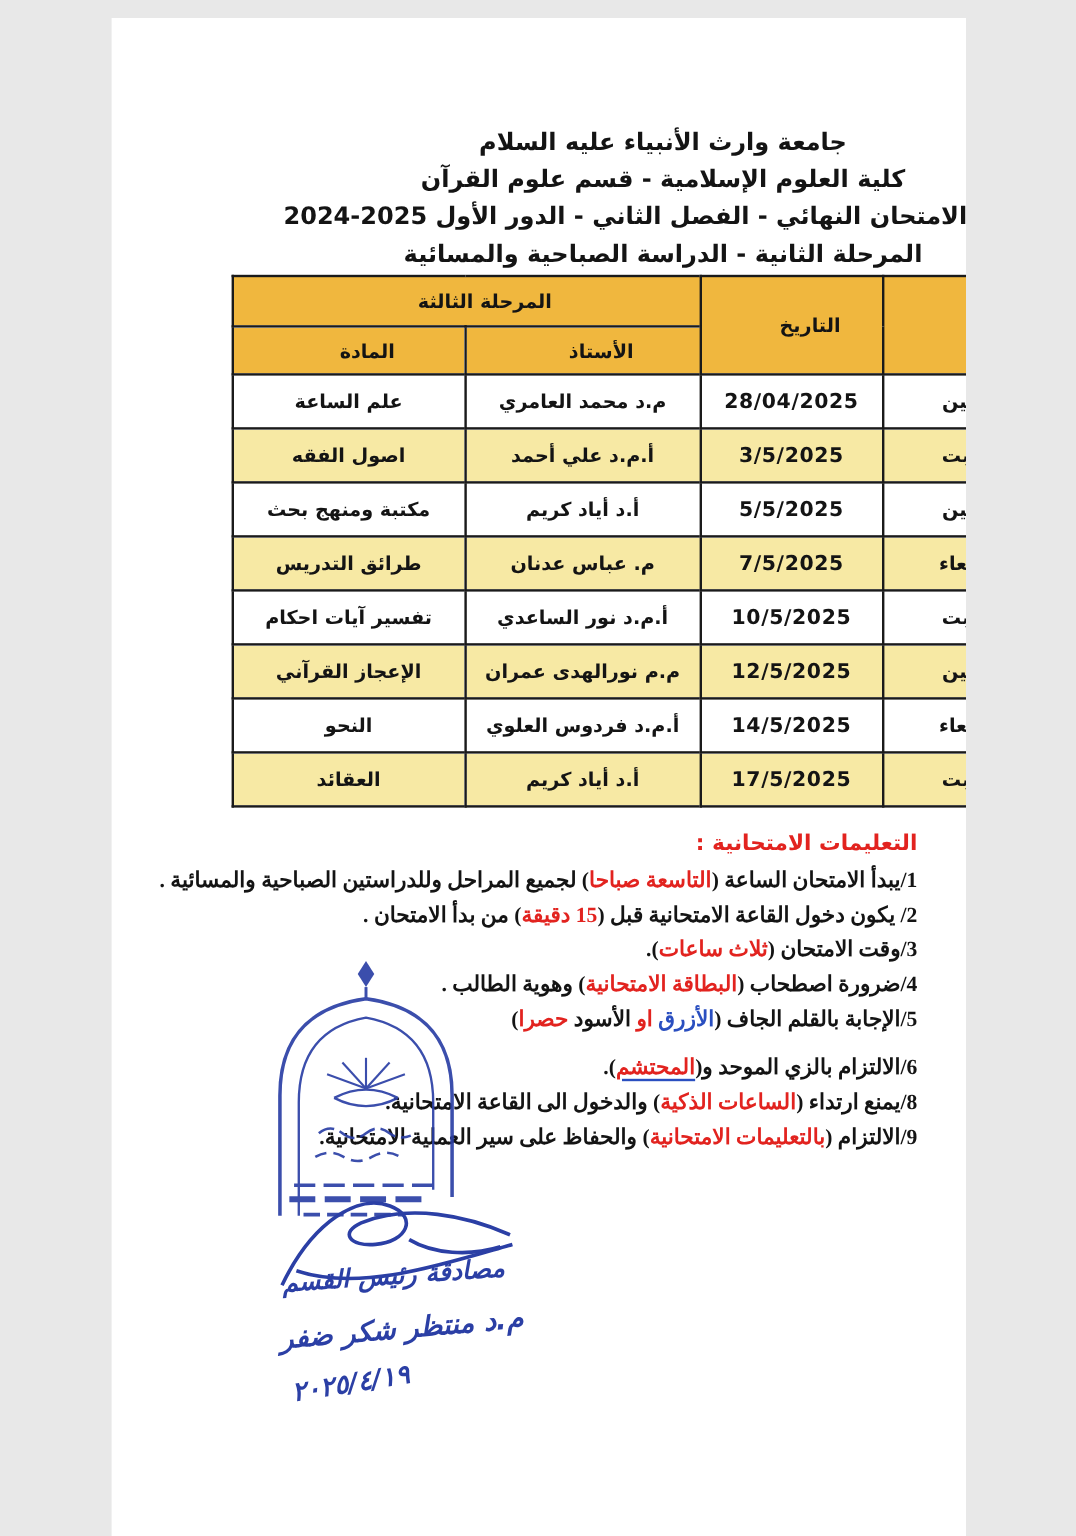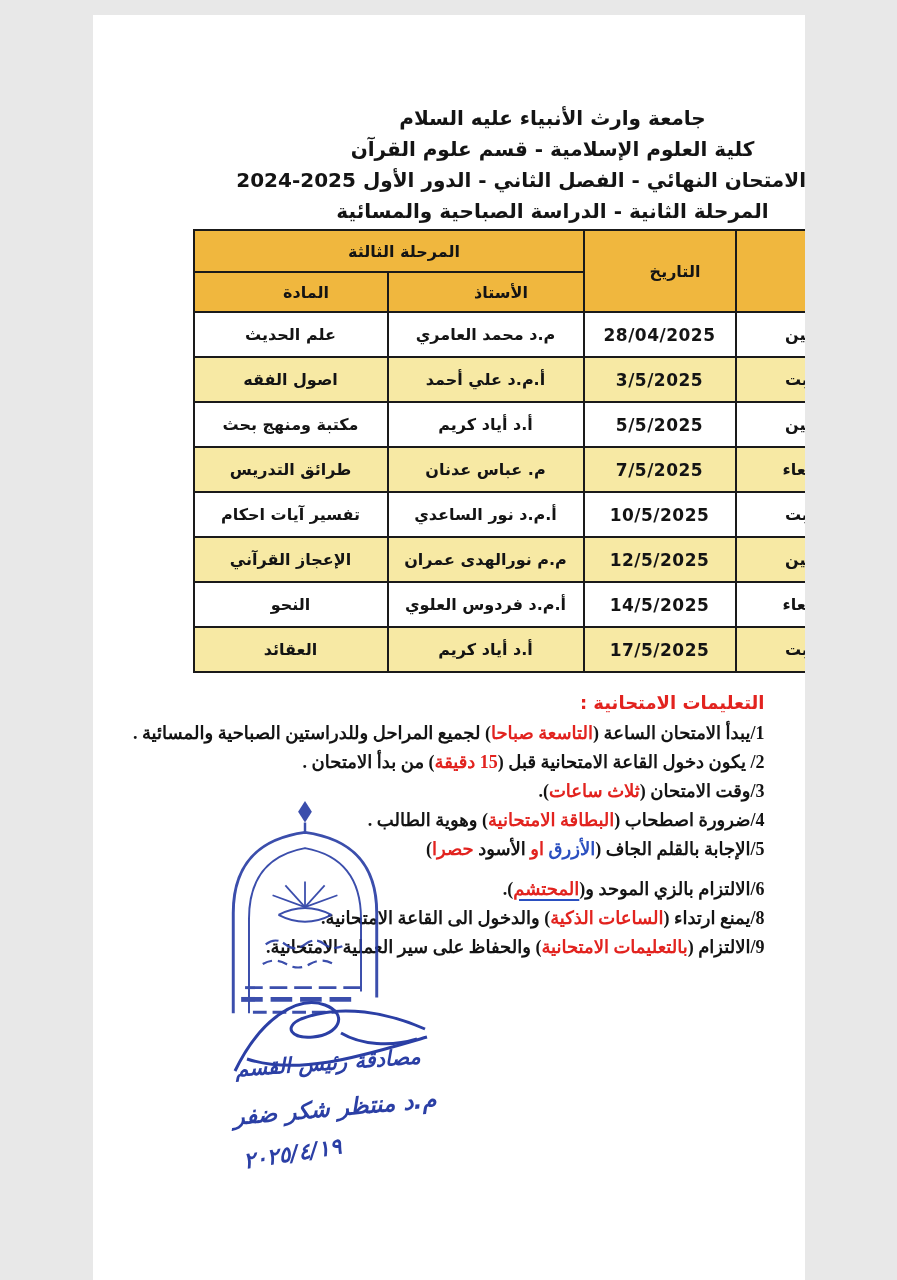--- a/index.html
+++ b/index.html
@@ -130,21 +130,21 @@
         <th>الأستاذ</th>
         <th>المادة</th>
       </tr>
     </thead>
     <tbody>
       <tr>
         <td>1</td>
         <td>الإثنين</td>
         <td class="date-cell">28/04/2025</td>
         <td>م.د محمد العامري</td>
-        <td>علم الحديث</td>
+        <td>علم الساعة</td>
       </tr>
       <tr class="alt">
         <td>2</td>
         <td>السبت</td>
         <td class="date-cell">3/5/2025</td>
         <td>أ.م.د علي أحمد</td>
         <td>اصول الفقه</td>
       </tr>
       <tr>
         <td>3</td>

